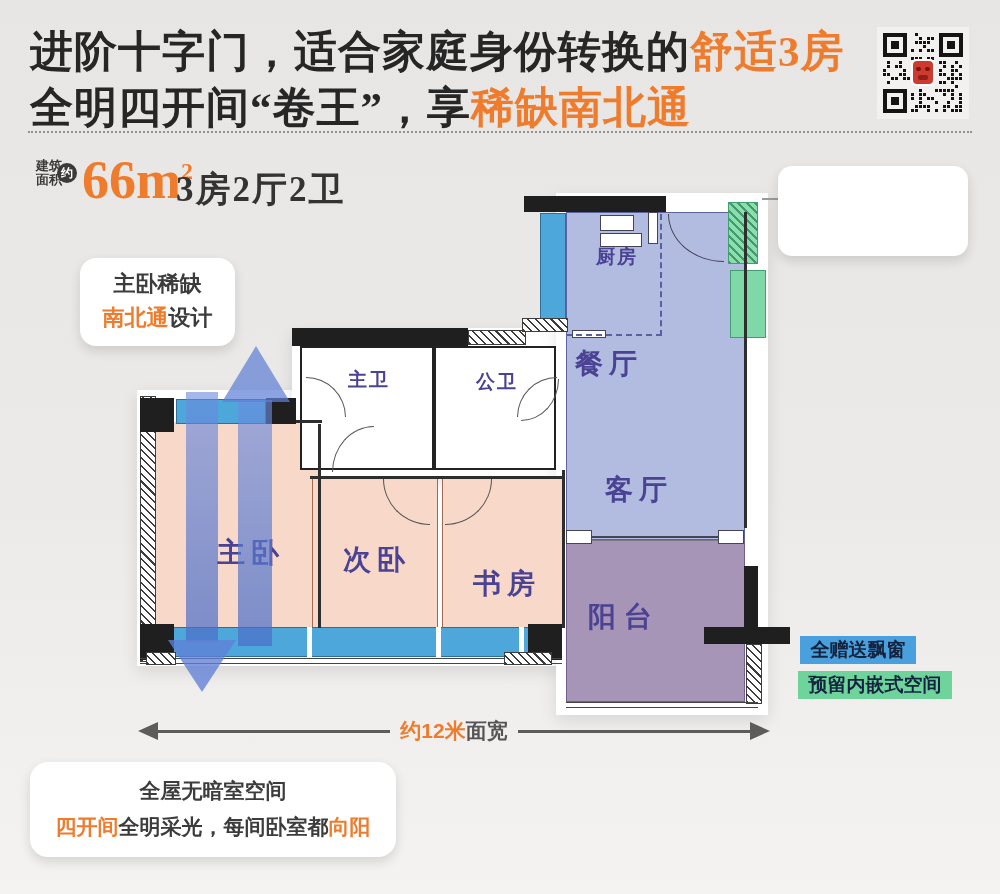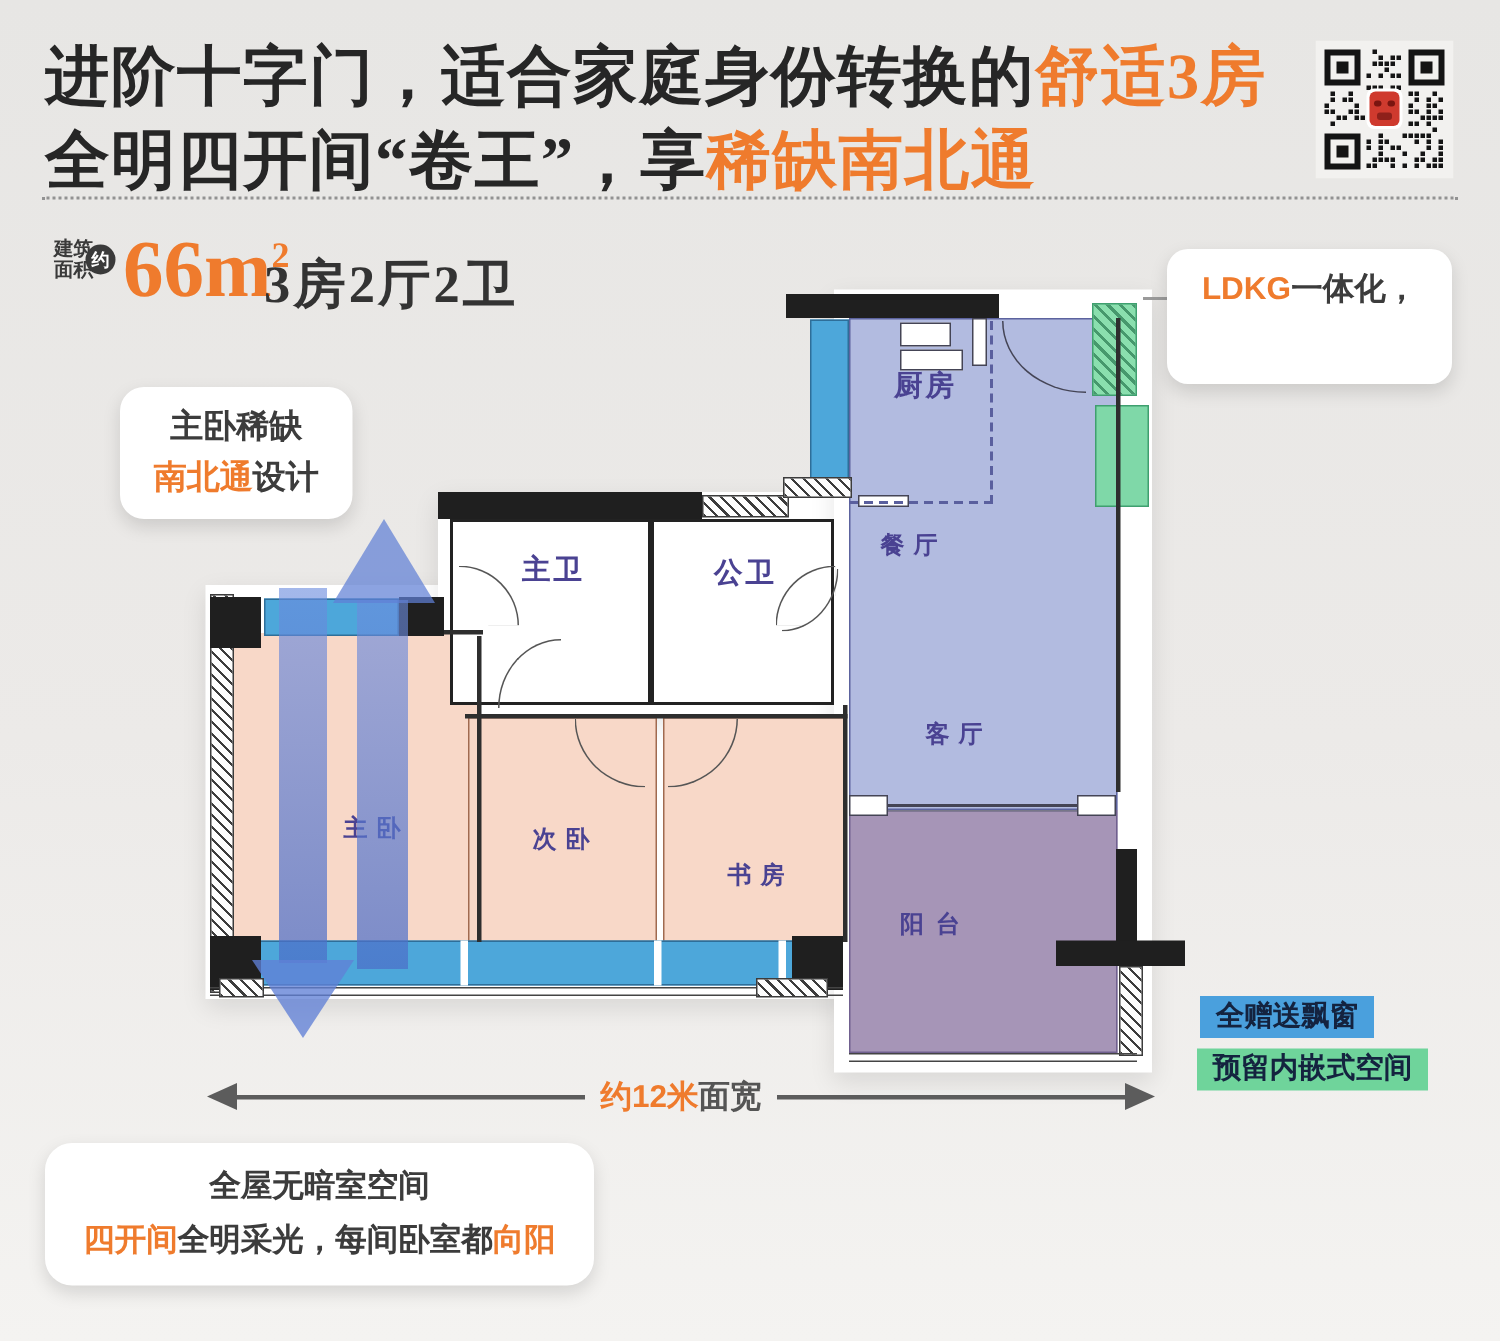--- a/index.html
+++ b/index.html
@@ -28,32 +28,32 @@
   .mauve{background:#a695b7;border-color:#70608f;}
   .winblue{background:#4da7da;border:1px solid #2e6e99;box-sizing:border-box;}
   .green1{background:#7fd8a8;border:1px solid #3f9f6f;box-sizing:border-box;}
   .greenhatch{background:#8adfae repeating-linear-gradient(45deg,rgba(25,105,65,.6) 0 2px,transparent 2px 6px);
               border:1px solid #3f9f6f;box-sizing:border-box;}
   .wall{background:#1f1f1f;}
   .wline{background:#2e2e2e;}
   .hatch{background:#fdfdfd repeating-linear-gradient(45deg,#3c3c3c 0 1.5px,transparent 1.5px 5.5px);
          border:1px solid #3c3c3c;box-sizing:border-box;}
   .roomwhite{background:#fff;border:2.5px solid #222;box-sizing:border-box;}
-  .room-label{color:#4a4292;font-weight:700;font-size:16px;transform:translate(-50%,-50%);
+  .room-label{color:#4a4292;font-weight:700;font-size:28px;transform:translate(-50%,-50%);
               white-space:nowrap;letter-spacing:6px;text-indent:6px;z-index:7;}
   .arc{border:0 solid #555;box-sizing:border-box;z-index:4;}
   .dashed-k{border-right:2px dashed #5a5f9e;border-bottom:2px dashed #5a5f9e;box-sizing:border-box;z-index:3;}
   .baseline2{border-top:1.5px solid #444;border-bottom:1.5px solid #444;box-sizing:border-box;}
   
   .shaft{background:linear-gradient(180deg,rgba(108,140,222,.62),rgba(76,110,200,.72));z-index:8;}
   .head{width:0;height:0;z-index:8;}
   
   .bubble{background:#fff;border-radius:16px;box-shadow:0 5px 12px rgba(0,0,0,.13);
           text-align:center;font-weight:700;color:#3c3c3c;z-index:12;}
-  .tagline{font-weight:700;color:#14233f;font-size:19px;line-height:28px;text-align:center;z-index:12;margin-top:28px;}
+  .tagline{font-weight:700;color:#14233f;font-size:19px;line-height:28px;text-align:center;z-index:12;}
   .dim-row{display:flex;align-items:center;z-index:12;}
   .dim-line{flex:1;height:3px;background:#5c5c5c;}
   .dim-text{font-size:21px;font-weight:700;color:#555;padding:0 10px;white-space:nowrap;}
   .tri{width:0;height:0;}
 </style>
 </head>
 <body>
 
 <div class="stage">
 
@@ -276,21 +276,20 @@
     <div class="abs room-label" style="left:620px;top:617px;letter-spacing:8px;text-indent:8px;">阳台</div>
   </div>
 
   <div class="abs bubble" style="left:80px;top:258px;width:155px;height:88px;font-size:22px;line-height:34px;padding-top:9px;box-sizing:border-box;">
     <div>主卧稀缺</div>
     <div><span class="accent">南北通</span><span>设计</span></div>
   </div>
 
   <div class="abs" style="left:762px;top:198px;width:18px;height:2px;background:#9a9a9a;z-index:11;"></div>
   <div class="abs bubble" style="left:778px;top:166px;width:190px;height:90px;font-size:21px;line-height:34px;padding-top:10px;box-sizing:border-box;border-radius:14px;">
-    <div><span class="accent">LDKG</span><span>一体化，</span></div>
   </div>
 
   <div class="abs tagline" style="left:800px;top:636px;width:116px;height:28px;line-height:28px;background:#4aa0dd;">全赠送飘窗</div>
   <div class="abs tagline" style="left:798px;top:671px;width:154px;height:28px;line-height:28px;background:#6fd49b;">预留内嵌式空间</div>
 
   <div class="abs dim-row" style="left:138px;top:716px;width:632px;height:30px;">
     <div class="tri" style="border-top:9px solid transparent;border-bottom:9px solid transparent;border-right:20px solid #5c5c5c;"></div>
     <div class="dim-line"></div>
     <div class="dim-text"><span class="accent">约12米</span><span>面宽</span></div>
     <div class="dim-line"></div>

